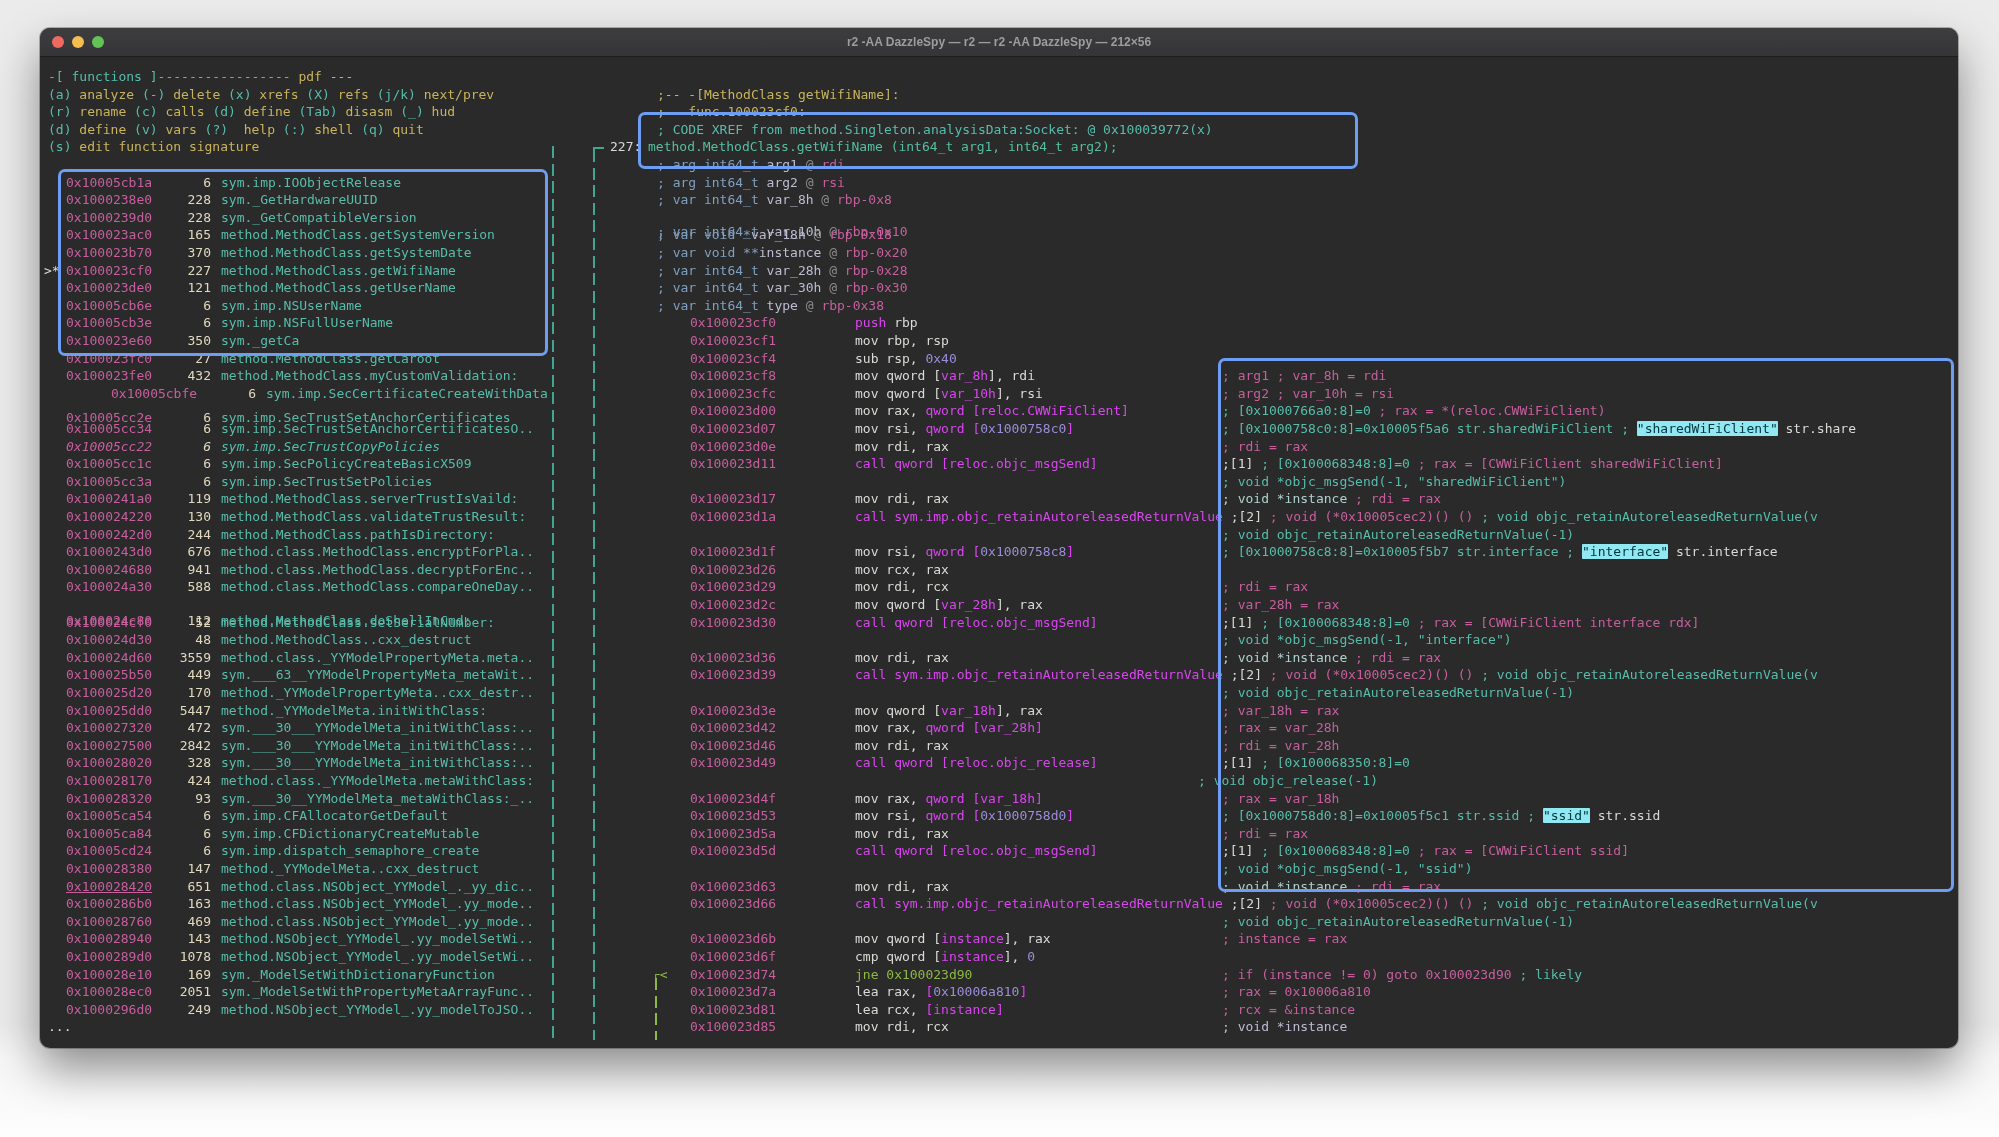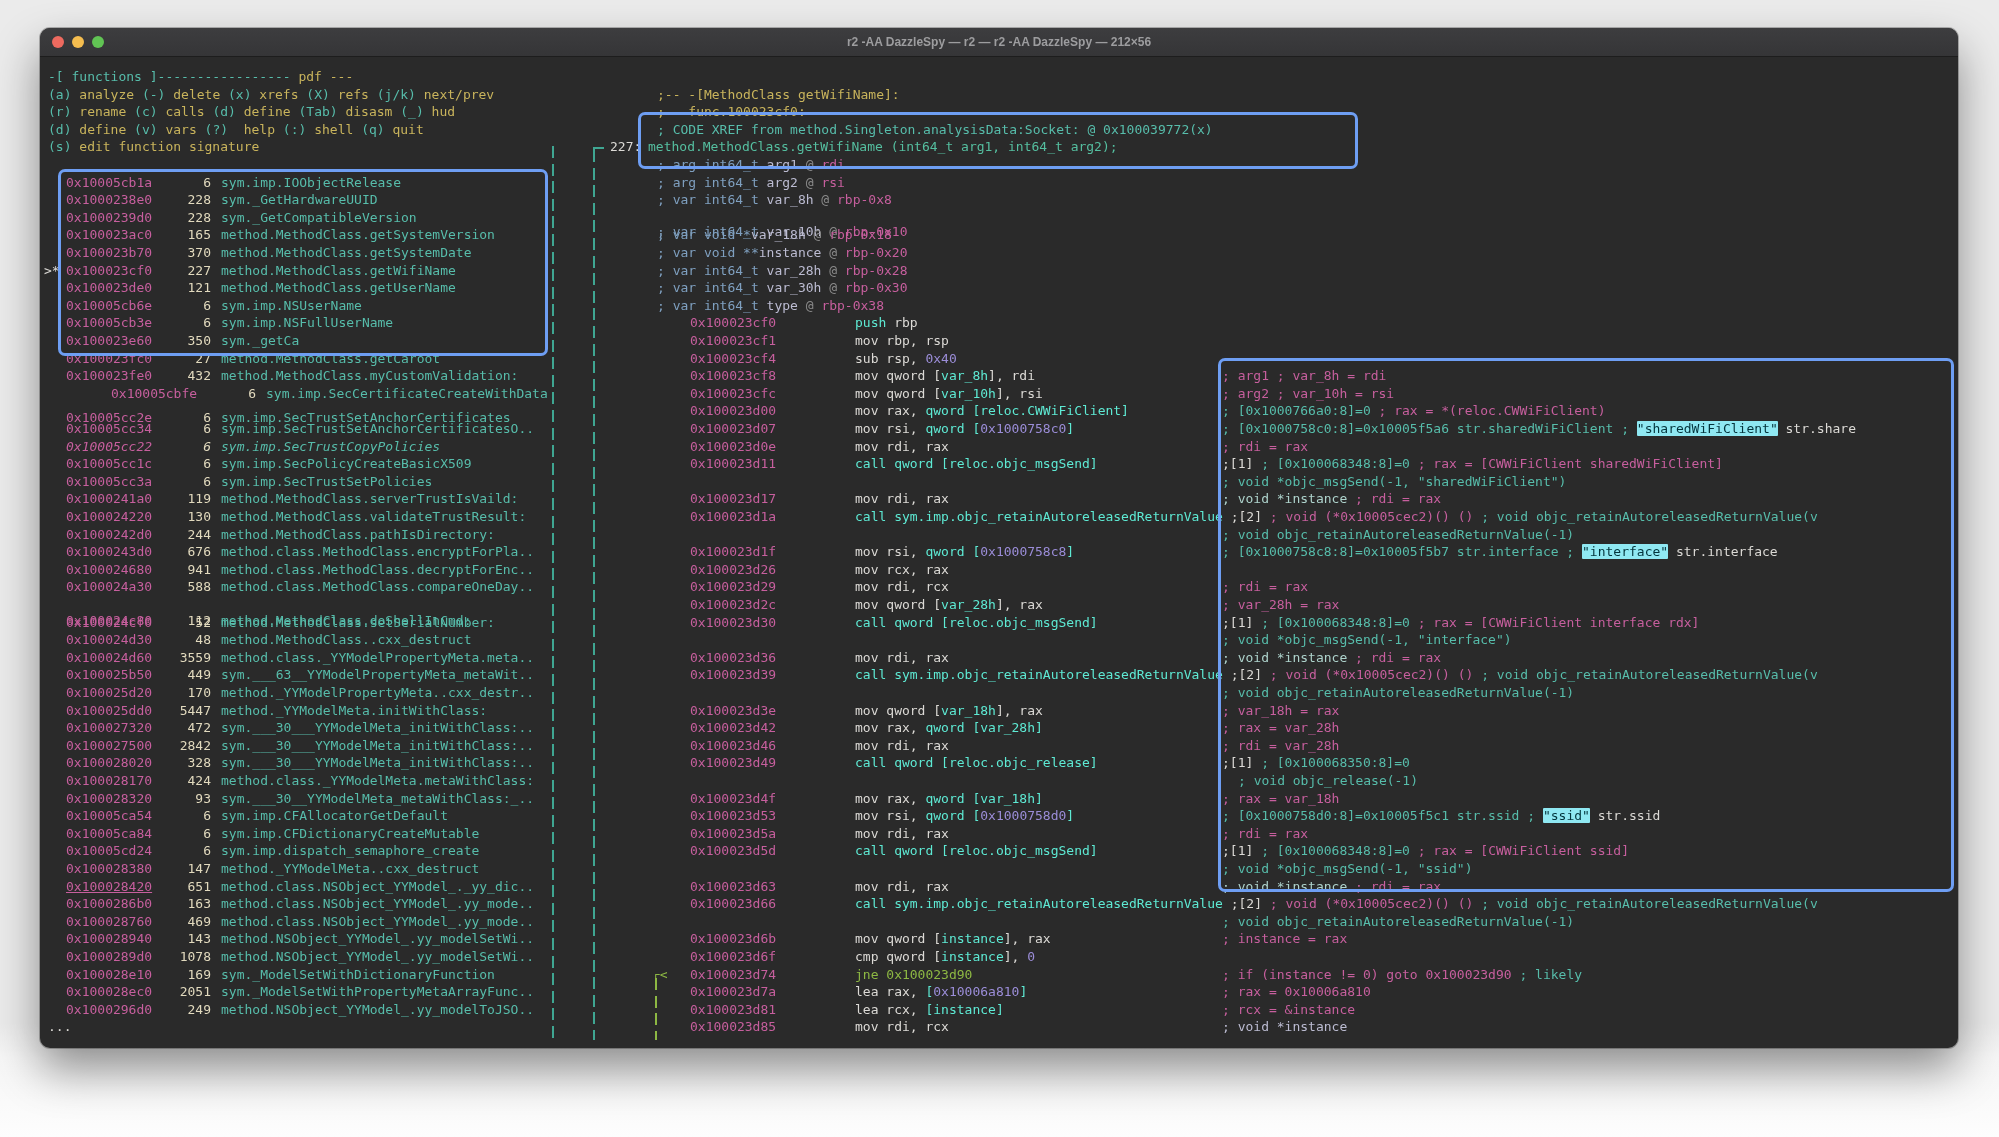--- a/index.html
+++ b/index.html
@@ -31,21 +31,21 @@
   .content{
     position:absolute;left:0;top:28px;width:1918px;height:992px;overflow:hidden;
     font-size:13px;line-height:17.6px;
   }
   .row{position:absolute;left:0;right:0;height:18px;white-space:pre;}
   .row span{white-space:pre;}
   .abs{position:absolute;top:0;}
   
   .c-t{color:#57bdab}   
   .c-y{color:#c9b45c}   
-  .c-g{color:#5eead4}   
+  .c-g{color:#d946ef}   
   .c-p{color:#c75f9e}   
   .c-w{color:#dcdad6}   
   .c-v{color:#9b8dd8}   
   .c-b{color:#7fa0c0}   
   .c-d{color:#8a8a8a}   
   .c-l{color:#bcbcd2}   
   .c-e{color:#aed3cc}   
   .c-n{color:#8db843}   
   .c-s{color:#e2dabe}   
   .c-sig{color:#55bfa0} 
@@ -168,21 +168,21 @@
       <div class="row" style="top: 540px;"><span class="abs c-p" style="left: 650px;">0x100023d2c</span><span class="abs " style="left: 815px;"><span class="c-w">mov qword [</span><span class="c-g">var_28h</span><span class="c-w">], rax</span></span><span class="abs " style="left: 1182px;"><span class="c-p">; var_28h = rax</span></span></div>
       <div class="row" style="top: 557.6px;"><span class="abs c-p" style="left: 650px;">0x100023d30</span><span class="abs " style="left: 815px;"><span class="c-g">call qword [reloc.objc_msgSend]</span></span><span class="abs " style="left: 1182px;"><span class="c-w">;[1] </span><span class="c-t">; [0x100068348:8]=0 </span><span class="c-p">; rax = [CWWiFiClient interface rdx]</span></span></div>
       <div class="row" style="top: 575.2px;"><span class="abs " style="left: 1182px;"><span class="c-t">; void *objc_msgSend(-1, "interface")</span></span></div>
       <div class="row" style="top: 592.8px;"><span class="abs c-p" style="left: 650px;">0x100023d36</span><span class="abs " style="left: 815px;"><span class="c-w">mov rdi, rax</span></span><span class="abs " style="left: 1182px;"><span class="c-e">; void *instance </span><span class="c-p">; rdi = rax</span></span></div>
       <div class="row" style="top: 610.4px;"><span class="abs c-p" style="left: 650px;">0x100023d39</span><span class="abs " style="left: 815px;"><span class="c-g">call sym.imp.objc_retainAutoreleasedReturnValue</span><span class="c-w"> ;[2] </span><span class="c-p">; void (*0x10005cec2)() () </span><span class="c-t">; void objc_retainAutoreleasedReturnValue(v</span></span></div>
       <div class="row" style="top: 628px;"><span class="abs " style="left: 1182px;"><span class="c-t">; void objc_retainAutoreleasedReturnValue(-1)</span></span></div>
       <div class="row" style="top: 645.6px;"><span class="abs c-p" style="left: 650px;">0x100023d3e</span><span class="abs " style="left: 815px;"><span class="c-w">mov qword [</span><span class="c-g">var_18h</span><span class="c-w">], rax</span></span><span class="abs " style="left: 1182px;"><span class="c-p">; var_18h = rax</span></span></div>
       <div class="row" style="top: 663.2px;"><span class="abs c-p" style="left: 650px;">0x100023d42</span><span class="abs " style="left: 815px;"><span class="c-w">mov rax, </span><span class="c-g">qword [var_28h]</span></span><span class="abs " style="left: 1182px;"><span class="c-p">; rax = var_28h</span></span></div>
       <div class="row" style="top: 680.8px;"><span class="abs c-p" style="left: 650px;">0x100023d46</span><span class="abs " style="left: 815px;"><span class="c-w">mov rdi, rax</span></span><span class="abs " style="left: 1182px;"><span class="c-p">; rdi = var_28h</span></span></div>
       <div class="row" style="top: 698.4px;"><span class="abs c-p" style="left: 650px;">0x100023d49</span><span class="abs " style="left: 815px;"><span class="c-g">call qword [reloc.objc_release]</span></span><span class="abs " style="left: 1182px;"><span class="c-w">;[1] </span><span class="c-t">; [0x100068350:8]=0</span></span></div>
-      <div class="row" style="top: 716px;"><span class="abs " style="left: 1198px;"><span class="c-t">; void objc_release(-1)</span></span></div>
+      <div class="row" style="top: 716px;"><span class="abs " style="left: 1158px;"><span class="c-t">; void objc_release(-1)</span></span></div>
       <div class="row" style="top: 733.6px;"><span class="abs c-p" style="left: 650px;">0x100023d4f</span><span class="abs " style="left: 815px;"><span class="c-w">mov rax, </span><span class="c-g">qword [var_18h]</span></span><span class="abs " style="left: 1182px;"><span class="c-p">; rax = var_18h</span></span></div>
       <div class="row" style="top: 751.2px;"><span class="abs c-p" style="left: 650px;">0x100023d53</span><span class="abs " style="left: 815px;"><span class="c-w">mov rsi, </span><span class="c-g">qword [</span><span class="c-v">0x1000758d0</span><span class="c-g">]</span></span><span class="abs " style="left: 1182px;"><span class="c-t">; [0x1000758d0:8]=0x10005f5c1 str.ssid ; </span><span class="c-h">"ssid"</span><span class="c-w"> str.ssid</span></span></div>
       <div class="row" style="top: 768.8px;"><span class="abs c-p" style="left: 650px;">0x100023d5a</span><span class="abs " style="left: 815px;"><span class="c-w">mov rdi, rax</span></span><span class="abs " style="left: 1182px;"><span class="c-p">; rdi = rax</span></span></div>
       <div class="row" style="top: 786.4px;"><span class="abs c-p" style="left: 650px;">0x100023d5d</span><span class="abs " style="left: 815px;"><span class="c-g">call qword [reloc.objc_msgSend]</span></span><span class="abs " style="left: 1182px;"><span class="c-w">;[1] </span><span class="c-t">; [0x100068348:8]=0 </span><span class="c-p">; rax = [CWWiFiClient ssid]</span></span></div>
       <div class="row" style="top: 804px;"><span class="abs " style="left: 1182px;"><span class="c-t">; void *objc_msgSend(-1, "ssid")</span></span></div>
       <div class="row" style="top: 821.6px;"><span class="abs c-p" style="left: 650px;">0x100023d63</span><span class="abs " style="left: 815px;"><span class="c-w">mov rdi, rax</span></span><span class="abs " style="left: 1182px;"><span class="c-e">; void *instance </span><span class="c-p">; rdi = rax</span></span></div>
       <div class="row" style="top: 839.2px;"><span class="abs c-p" style="left: 650px;">0x100023d66</span><span class="abs " style="left: 815px;"><span class="c-g">call sym.imp.objc_retainAutoreleasedReturnValue</span><span class="c-w"> ;[2] </span><span class="c-p">; void (*0x10005cec2)() () </span><span class="c-t">; void objc_retainAutoreleasedReturnValue(v</span></span></div>
       <div class="row" style="top: 856.8px;"><span class="abs " style="left: 1182px;"><span class="c-t">; void objc_retainAutoreleasedReturnValue(-1)</span></span></div>
       <div class="row" style="top: 874.4px;"><span class="abs c-p" style="left: 650px;">0x100023d6b</span><span class="abs " style="left: 815px;"><span class="c-w">mov qword [</span><span class="c-g">instance</span><span class="c-w">], rax</span></span><span class="abs " style="left: 1182px;"><span class="c-p">; instance = rax</span></span></div>
       <div class="row" style="top: 892px;"><span class="abs c-p" style="left: 650px;">0x100023d6f</span><span class="abs " style="left: 815px;"><span class="c-w">cmp qword [</span><span class="c-g">instance</span><span class="c-w">], </span><span class="c-v">0</span></span></div>

